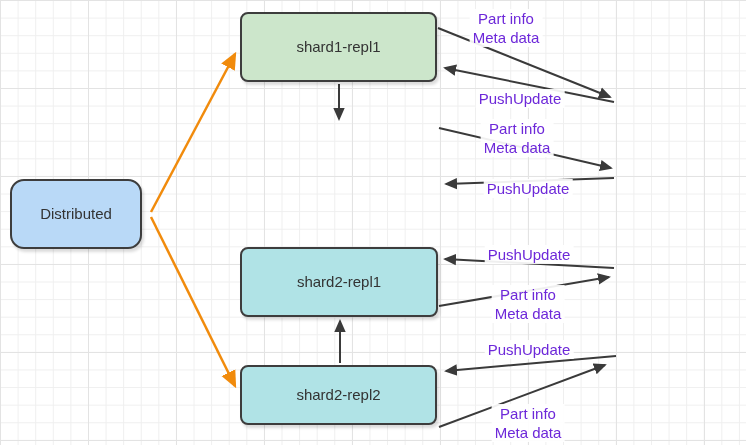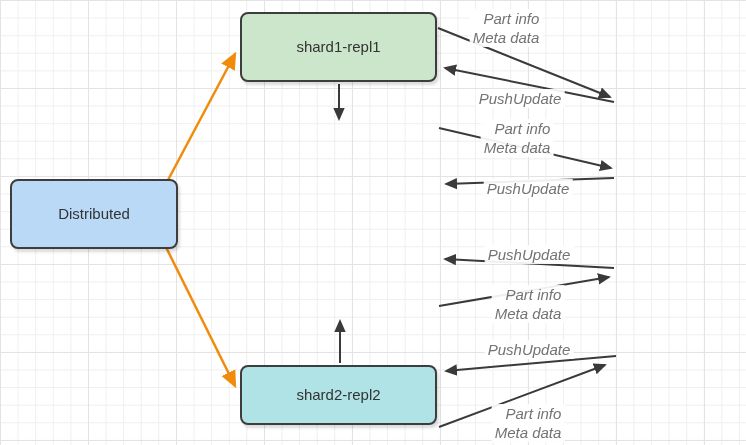--- a/index.html
+++ b/index.html
@@ -22,35 +22,34 @@
   .node{
     position:absolute;
     box-sizing:border-box;
     border:2px solid #3d3d3d;
     border-radius:8px;
     display:flex;align-items:center;justify-content:center;
     font-size:15px;color:#333333;
     text-align:center;white-space:pre-line;line-height:20px;
     box-shadow:2px 3px 3px rgba(0,0,0,0.14);
   }
-  #node-distributed{left:10px;top:179px;width:168px;height:70px;background:#b9d9f7;}
+  #node-distributed{left:10px;top:179px;width:132px;height:70px;background:#b9d9f7;border-radius:14px;}
   #node-s1r1{left:240px;top:12px;width:197px;height:70px;background:#cce6cb;}
   #node-s1r2{left:240px;top:123px;width:197px;height:67px;background:#cce6cb;}
   #node-s2r1{left:240px;top:247px;width:198px;height:70px;background:#b0e3e6;}
   #node-s2r2{left:240px;top:365px;width:197px;height:60px;background:#b0e3e6;}
   #node-zk{left:614px;top:70px;width:118px;height:327px;background:#a6a6a6;}
   .elabel{
     position:absolute;
     transform:translateX(-50%);
-    text-align:right;
-    font-size:15px;line-height:19px;color:#737373;
+    text-align:center;
+    font-size:15px;line-height:19px;color:#6d28d9;
     white-space:pre-line;
     background:rgba(255,255,255,0.92);
     padding:0 3px;
-    font-style:italic;
   }
   #el0{left:506px;top:9px;}
   #el1{left:520px;top:89px;}
   #el2{left:517px;top:119px;}
   #el3{left:528px;top:179px;}
   #el4{left:529px;top:245px;}
   #el5{left:528px;top:285px;}
   #el6{left:529px;top:340px;}
   #el7{left:528px;top:404px;}
 </style>
@@ -90,15 +89,16 @@
   <div class="elabel" id="el3">PushUpdate</div>
   <div class="elabel" id="el4">PushUpdate</div>
   <div class="elabel" id="el5">Part info
 Meta data</div>
   <div class="elabel" id="el6">PushUpdate</div>
   <div class="elabel" id="el7">Part info
 Meta data</div>
 
   <div class="node" id="node-distributed">Distributed</div>
   <div class="node" id="node-s1r1">shard1-repl1</div>
+  <div class="node" id="node-s2r1">shard2-repl1</div>
   <div class="node" id="node-s2r2">shard2-repl2</div>
 
 </div>
 
 </body></html>

